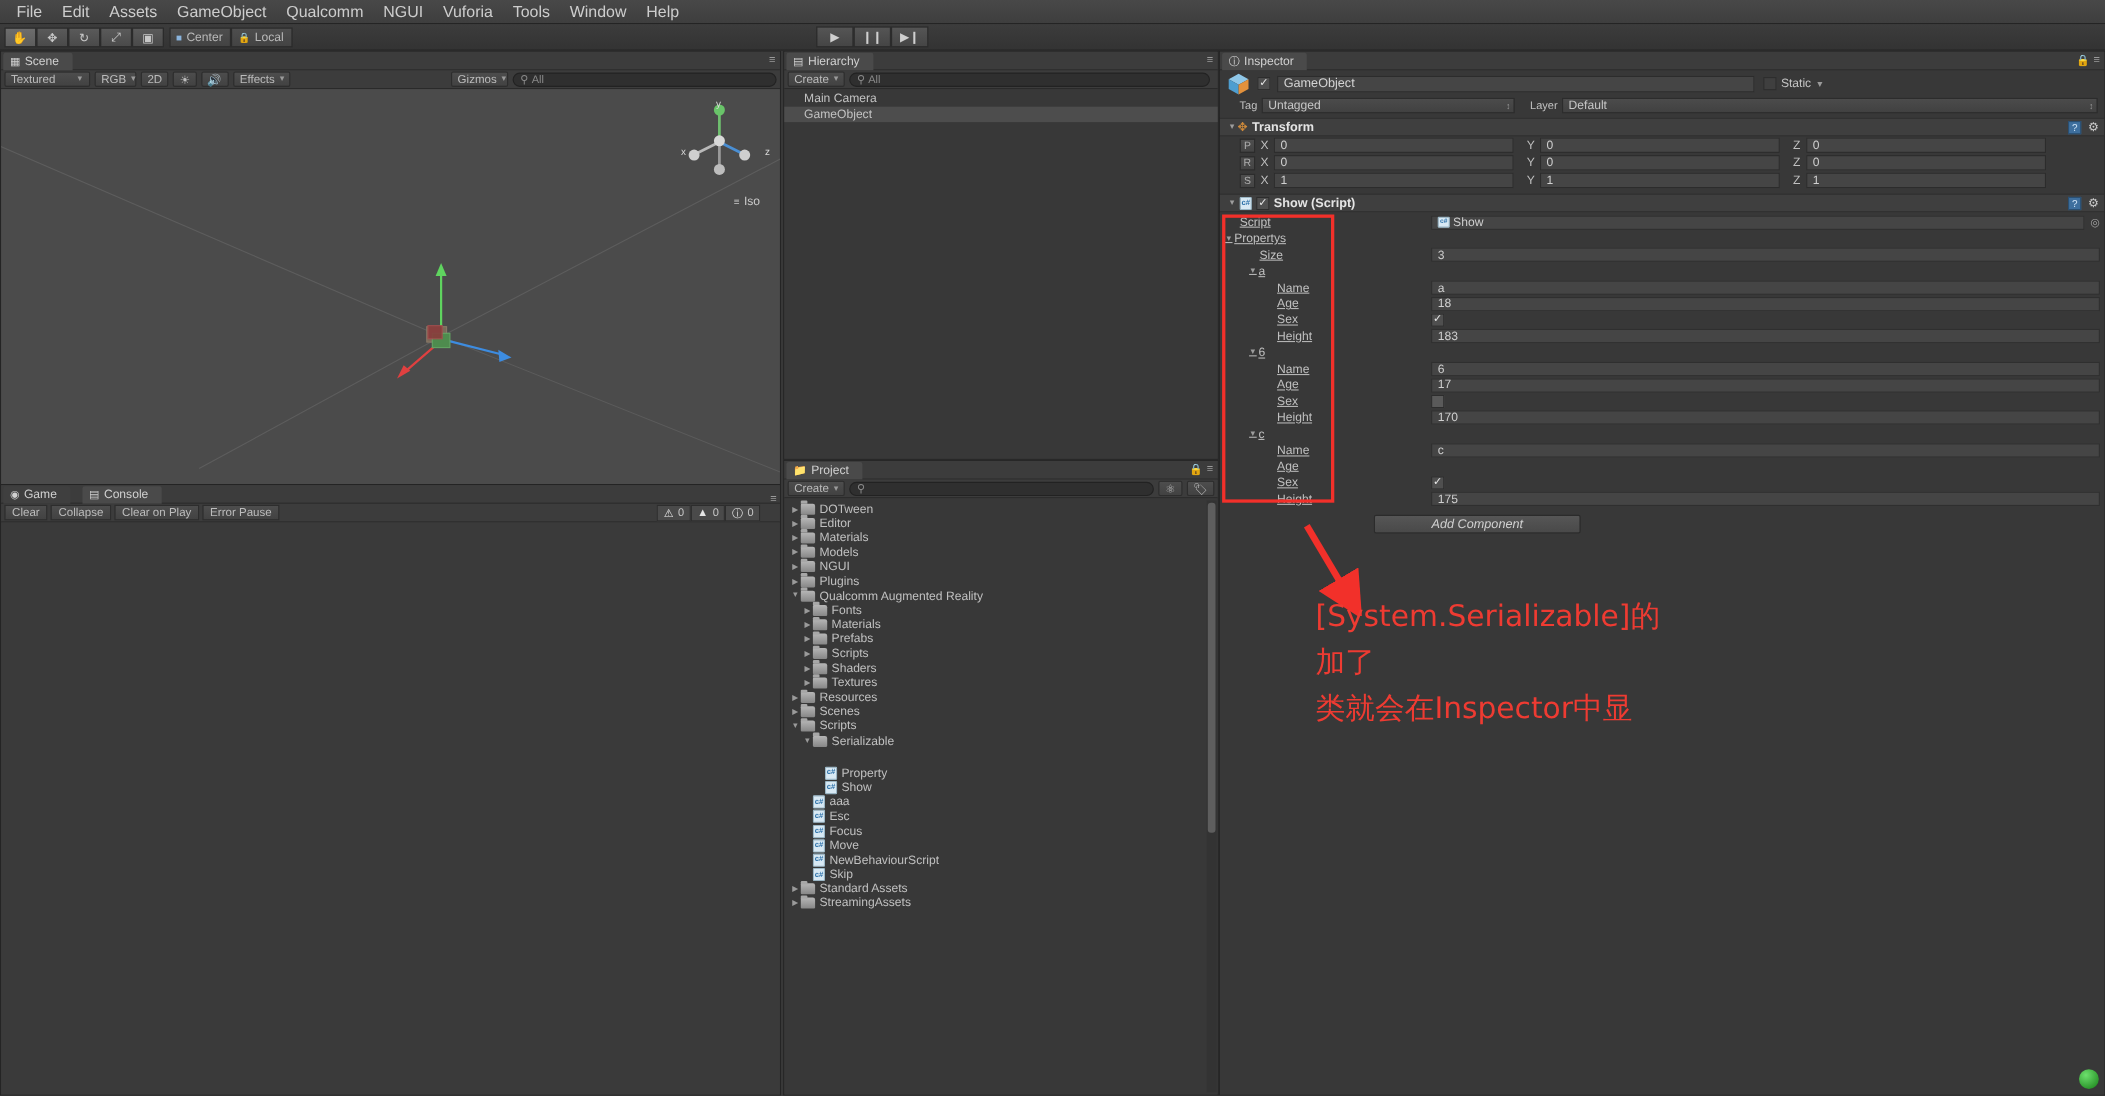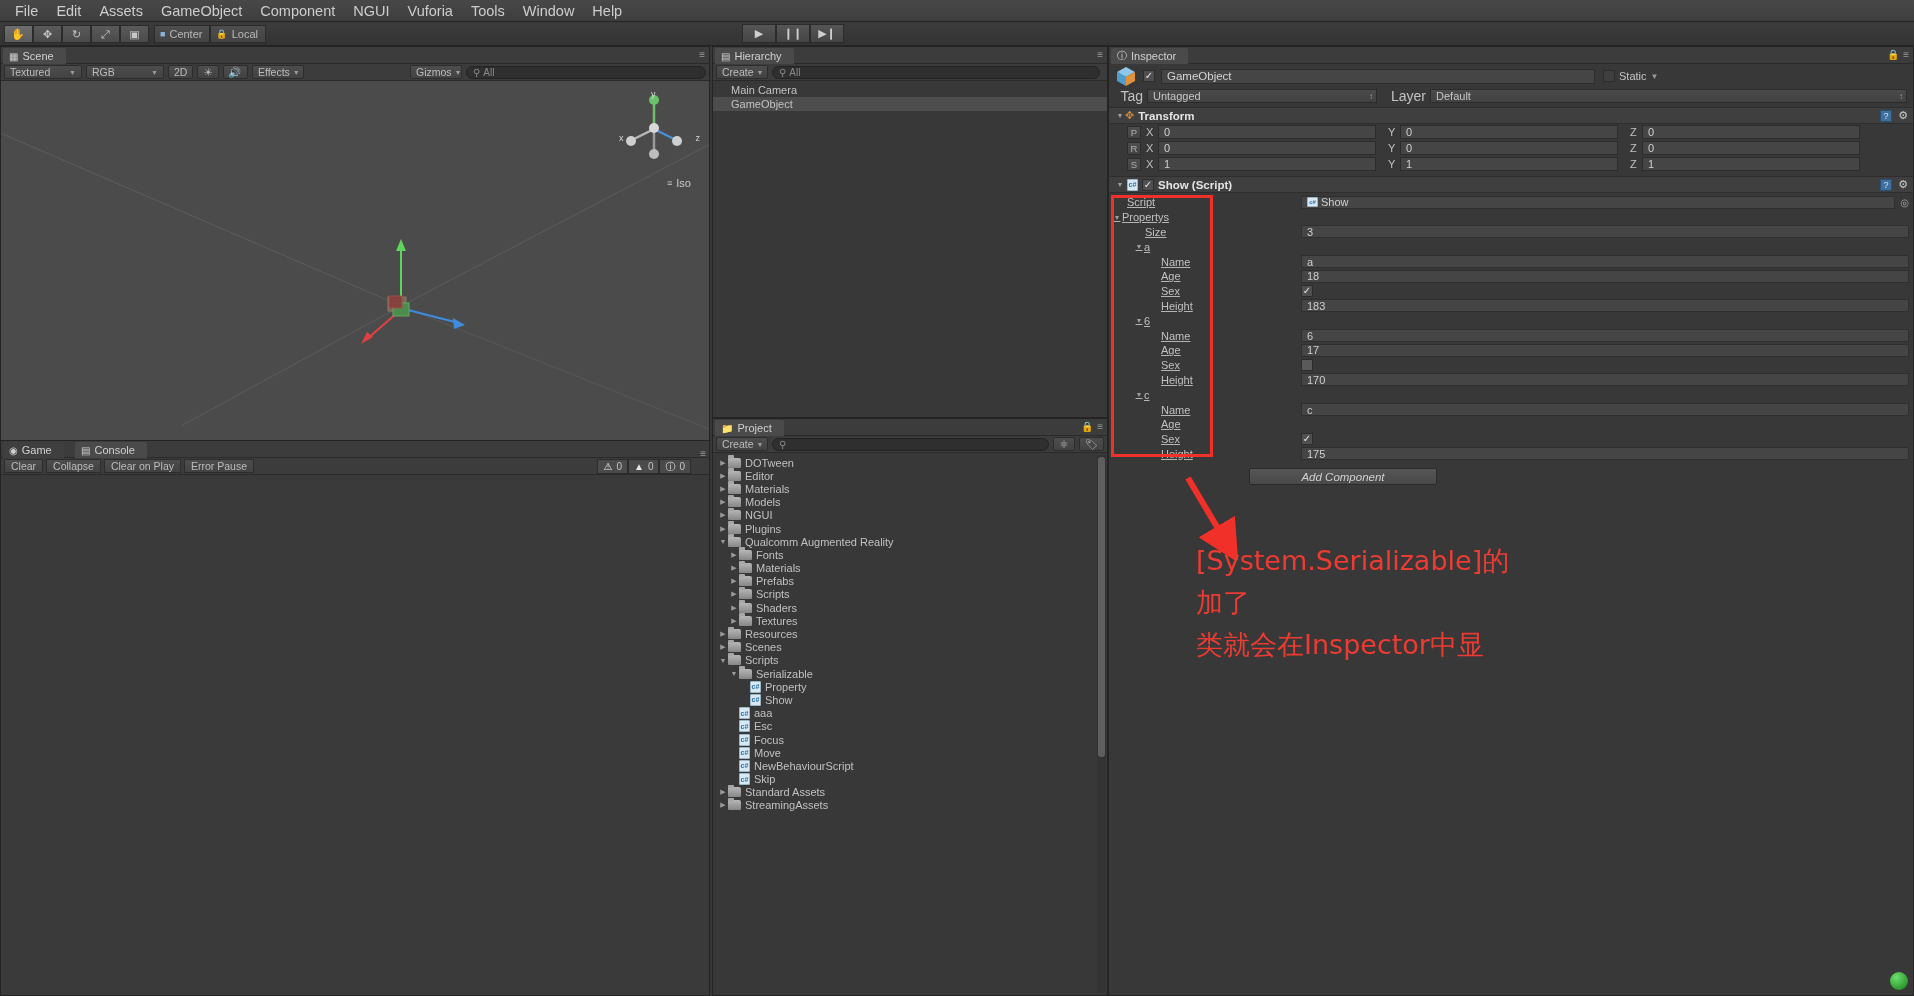--- a/index.html
+++ b/index.html
@@ -185,21 +185,21 @@
     display: inline-flex; align-items: center; justify-content: center;
     color: #e8e8e8; font-size: 10px; line-height: 1;
   }
   .namefield {
     flex: 1; height: 15px; background: #454545; border: 1px solid #2c2c2c;
     display: flex; align-items: center; padding-left: 5px; color: #d4d4d4; font-size: 11.5px;
   }
   .staticbox { display: flex; align-items: center; gap: 4px; margin-left: 8px; color: #c4c4c4; font-size: 11px; }
 
   .tagrow { display: flex; align-items: center; height: 16px; padding: 0 4px 0 6px; gap: 4px; margin-top: 2px; }
-  .lbl { color: #c2c2c2; font-size: 14px; }
+  .lbl { color: #c2c2c2; font-size: 10px; }
   .popup {
     height: 14px; background: linear-gradient(#4b4b4b,#414141); border: 1px solid #2c2c2c;
     display: flex; align-items: center; justify-content: space-between;
     padding: 0 3px 0 5px; color: #c6c6c6; font-size: 11px;
   }
   .popup .ar { font-size: 8px; color: #9a9a9a; }
 
   .comp-hdr {
     display: flex; align-items: center; height: 17px; padding-left: 6px;
     background: #3f3f3f; border-top: 1px solid #2e2e2e; border-bottom: 1px solid #2e2e2e;
@@ -256,21 +256,21 @@
 </head>
 <body>
 
 <div id="root">
 
   <div class="menubar" id="menubar">
       <div class="mi">File</div>
       <div class="mi">Edit</div>
       <div class="mi">Assets</div>
       <div class="mi">GameObject</div>
-      <div class="mi">Component</div>
+      <div class="mi">Qualcomm</div>
       <div class="mi">NGUI</div>
       <div class="mi">Vuforia</div>
       <div class="mi">Tools</div>
       <div class="mi">Window</div>
       <div class="mi">Help</div>
     </div>
 
   <div class="toolbar">
     <div class="toolgrp" style="left:4px;" id="tool-buttons">
         <div class="tbtn on" style="width: 29px;">
@@ -333,21 +333,21 @@
       </div>
       <div class="tabicons">
         <span>≡</span>
       </div>
     </div>
     <div class="subtoolbar">
       <div class="minibtn" style="width:78px;justify-content:space-between;">
         <span>Textured</span>
         <span style="font-size:7px;color:#9a9a9a;">▼</span>
       </div>
-      <div class="minibtn" style="width:78px;justify-content:space-between;">
+      <div class="minibtn" style="width:38px;justify-content:space-between;">
         <span>RGB</span>
         <span style="font-size:7px;color:#9a9a9a;">▼</span>
       </div>
       <div class="minibtn">
           <span>2D</span>
         </div>
       <div class="minibtn">
           <span>☀</span>
         </div>
       <div class="minibtn">
@@ -590,21 +590,21 @@
         <div class="prow" style="padding-left: 5px;">
           <span class="tri">▼</span>
           <span class="folder"></span>
           <span>Scripts</span>
         </div>
         <div class="prow" style="padding-left: 16px;">
           <span class="tri">▼</span>
           <span class="folder"></span>
           <span>Serializable</span>
         </div>
-        <div class="prow" style="padding-left: 27px;">
+        <div class="prow" style="padding-left: 27px; margin-top: 16px;">
           <span class="tri blank">▶</span>
           <span class="csicon">c#</span>
           <span>Property</span>
         </div>
         <div class="prow" style="padding-left: 27px;">
           <span class="tri blank">▶</span>
           <span class="csicon">c#</span>
           <span>Show</span>
         </div>
         <div class="prow" style="padding-left: 16px;">

